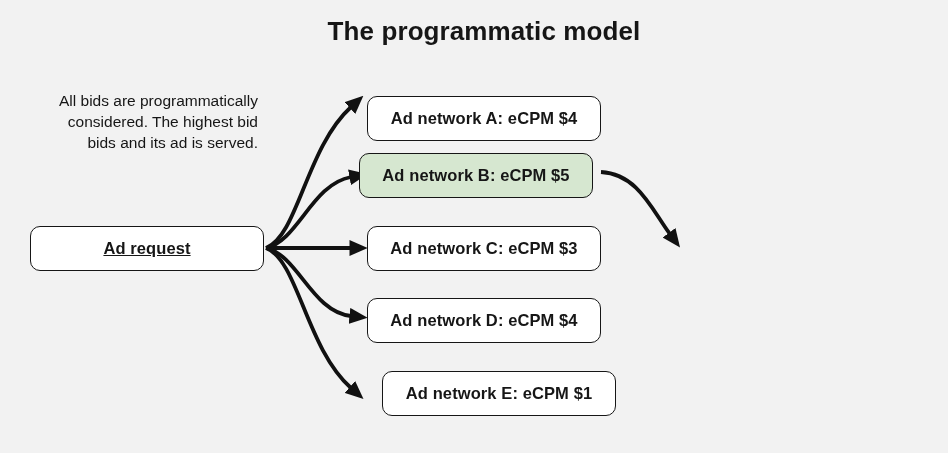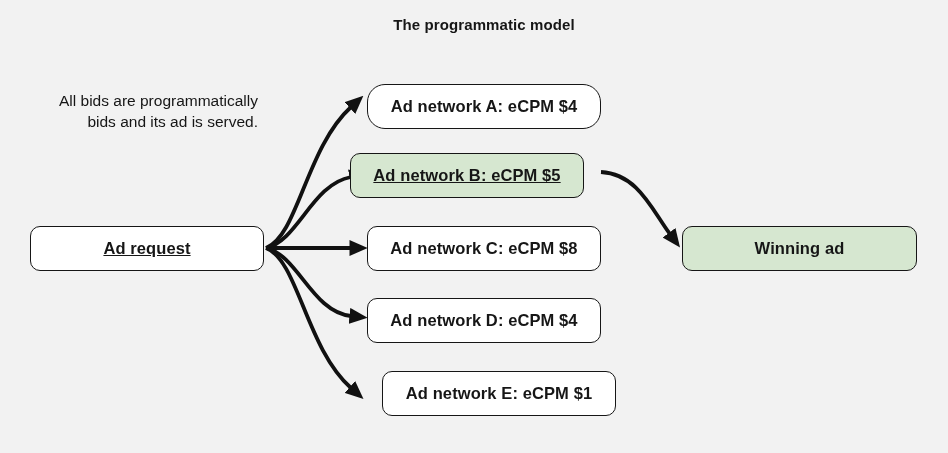--- a/index.html
+++ b/index.html
@@ -20,21 +20,21 @@
     font-family: "Liberation Sans", "DejaVu Sans", sans-serif;
     color: var(--text);
     overflow: hidden;
   }
   .title {
     position: absolute;
     left: 20px;
     top: 16px;
     width: 928px;
     text-align: center;
-    font-size: 15px;
+    font-size: 26px;
     font-weight: 700;
     letter-spacing: 0.1px;
   }
   .description {
     position: absolute;
     left: 10px;
     top: 90px;
     width: 248px;
     text-align: right;
     font-size: 15.5px;
@@ -50,22 +50,22 @@
     height: 45px;
     background: var(--box-fill);
     border: 1.6px solid var(--border);
     border-radius: 10px;
     font-size: 16.5px;
     font-weight: 700;
     letter-spacing: 0.1px;
   }
   .node.highlight { background: var(--highlight-fill); }
   .node-ad-request { left: 30px;  top: 226px; text-decoration: underline; }
-  .node-network-a  { left: 367px; top: 84px; border-radius: 18px;  }
-  .node-network-b  { left: 350px; top: 153px; text-decoration: underline; }
+  .node-network-a  { left: 367px; top: 96px;  }
+  .node-network-b  { left: 359px; top: 153px; }
   .node-network-c  { left: 367px; top: 226px; }
   .node-network-d  { left: 367px; top: 298px; }
   .node-network-e  { left: 382px; top: 371px; }
   .node-winning-ad { left: 682px; top: 226px; width: 235px; }
   .arrows {
     position: absolute;
     left: 0; top: 0;
     width: 948px;
     height: 453px;
     pointer-events: none;
@@ -79,20 +79,21 @@
 </style>
 </head>
 <body>
 
 <div class="canvas">
 
   <div class="title">The programmatic model</div>
 
   <div class="description">
     <div>All bids are programmatically</div>
+    <div>considered. The highest bid</div>
     <div>bids and its ad is served.</div>
   </div>
 
   <svg class="arrows" viewBox="0 0 948 453" xmlns="http://www.w3.org/2000/svg">
     <defs>
       <marker id="ah" markerWidth="4.8" markerHeight="4.2" refX="0.4" refY="2.1" orient="auto" markerUnits="strokeWidth">
         <path class="arrowhead" d="M0,0 L4.8,2.1 L0,4.2 Z"></path>
       </marker>
     </defs>
     <path class="edge" d="M 266 248 C 298 236, 306 148, 351 107" marker-end="url(#ah)"></path>
@@ -109,28 +110,25 @@
 
   <div class="node node-network-a">
     <span>Ad network A: eCPM $4</span>
   </div>
 
   <div class="node highlight node-network-b">
     <span>Ad network B: eCPM $5</span>
   </div>
 
   <div class="node node-network-c">
-    <span>Ad network C: eCPM $8</span>
+    <span>Ad network C: eCPM $3</span>
   </div>
 
   <div class="node node-network-d">
     <span>Ad network D: eCPM $4</span>
   </div>
 
   <div class="node node-network-e">
     <span>Ad network E: eCPM $1</span>
   </div>
 
-  <div class="node highlight node-winning-ad">
-    <span>Winning ad</span>
-  </div>
 
 </div>
 
 </body></html>

